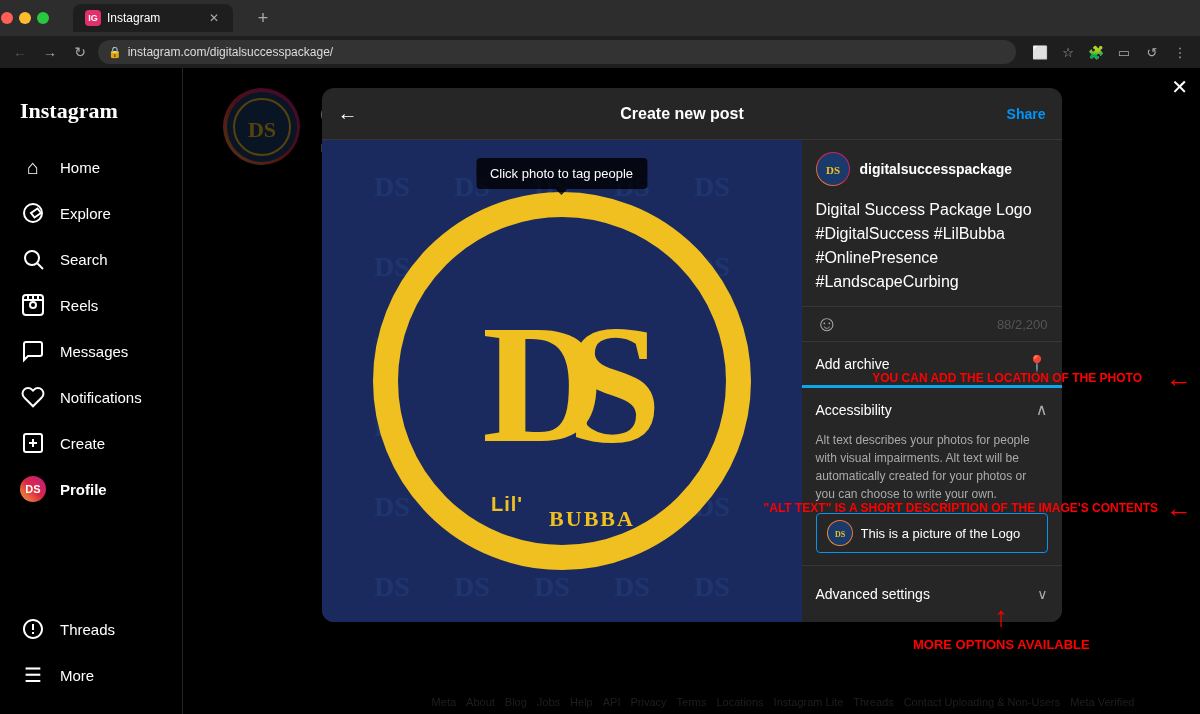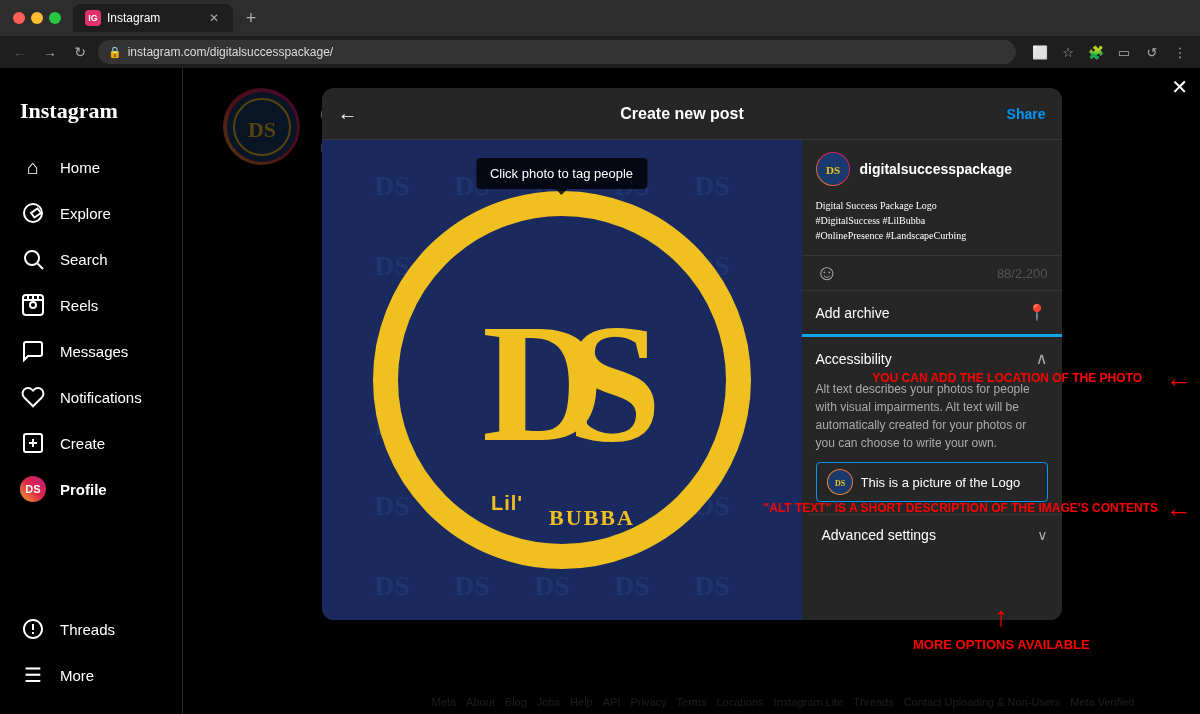--- a/index.html
+++ b/index.html
@@ -10,22 +10,22 @@
       background: #1e1e1e;
       height: 68px;
       display: flex;
       flex-direction: column;
     }
     .tab-bar {
       height: 36px;
       background: #2d2d2d;
       display: flex;
       align-items: center;
-      padding: 0 13px;
-      gap: 4px;
+      padding: 0 1px;
+      gap: 16px;
     }
     .traffic-lights {
       display: flex; gap: 6px; margin-right: 8px;
     }
     .traffic-light {
       width: 12px; height: 12px; border-radius: 50%;
     }
     .tl-red { background: #ff5f57; }
     .tl-yellow { background: #febc2e; }
     .tl-green { background: #28c840; }
@@ -329,24 +329,23 @@
     .post-author-name {
       color: #fff;
       font-size: 14px;
       font-weight: 600;
     }
     .caption-area {
       padding: 0 14px 12px;
     }
     .caption-text {
       color: #fff;
-      font-size: 10px;
+      font-size: 16px;
       line-height: 1.5;
       white-space: pre-wrap;
-      font-family: Liberation Serif, serif;
     }
     .emoji-icon {
       color: #aaa;
       font-size: 22px;
       cursor: pointer;
     }
     .form-section {
       border-top: 1px solid #363636;
       padding: 12px 14px;
       display: flex;
@@ -405,25 +404,24 @@
     .alt-text-input {
       flex: 1;
       background: transparent;
       border: none;
       outline: none;
       color: #fff;
       font-size: 13px;
     }
     .advanced-settings-section {
       border-top: 1px solid #363636;
-      padding: 12px 14px;
+      padding: 20px 14px;
       display: flex;
       justify-content: space-between;
       cursor: pointer;
-      margin-left: 6px;
     }
     .advanced-settings-label {
       color: #fff;
       font-size: 14px;
     }
     .chevron-down { color: #aaa; font-size: 14px; }
 
     
     .modal-close-btn {
       position: absolute;

